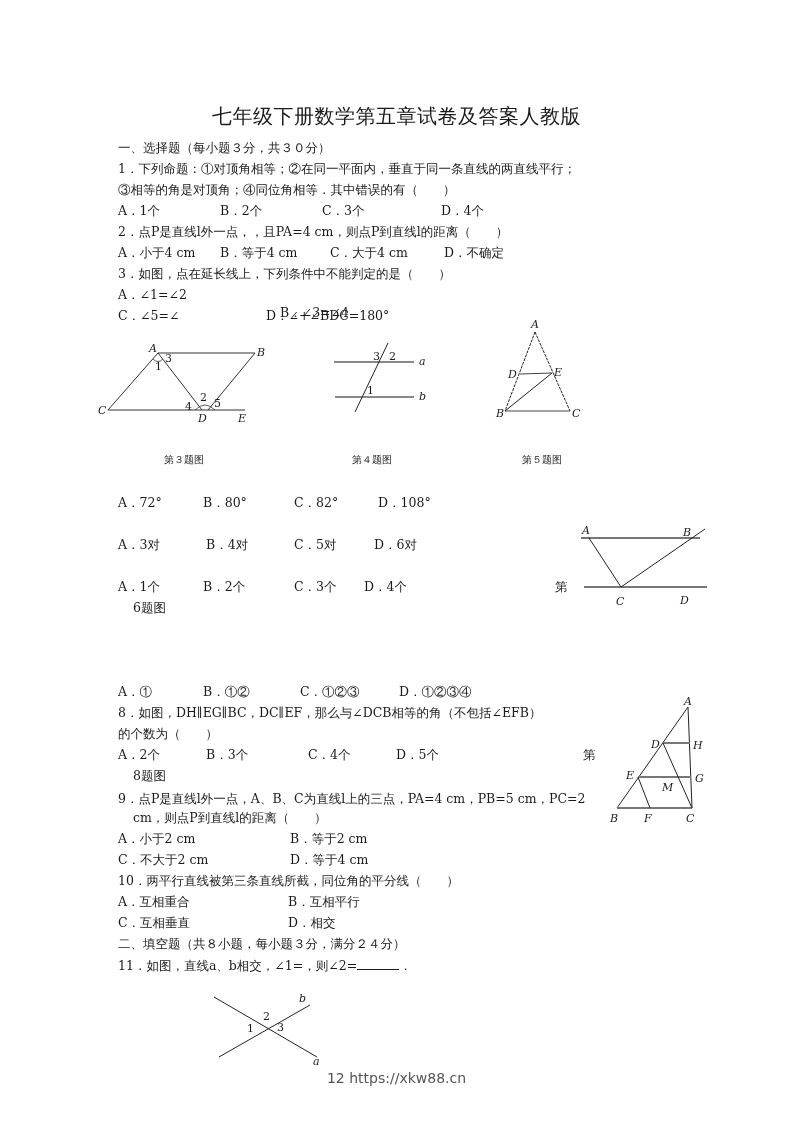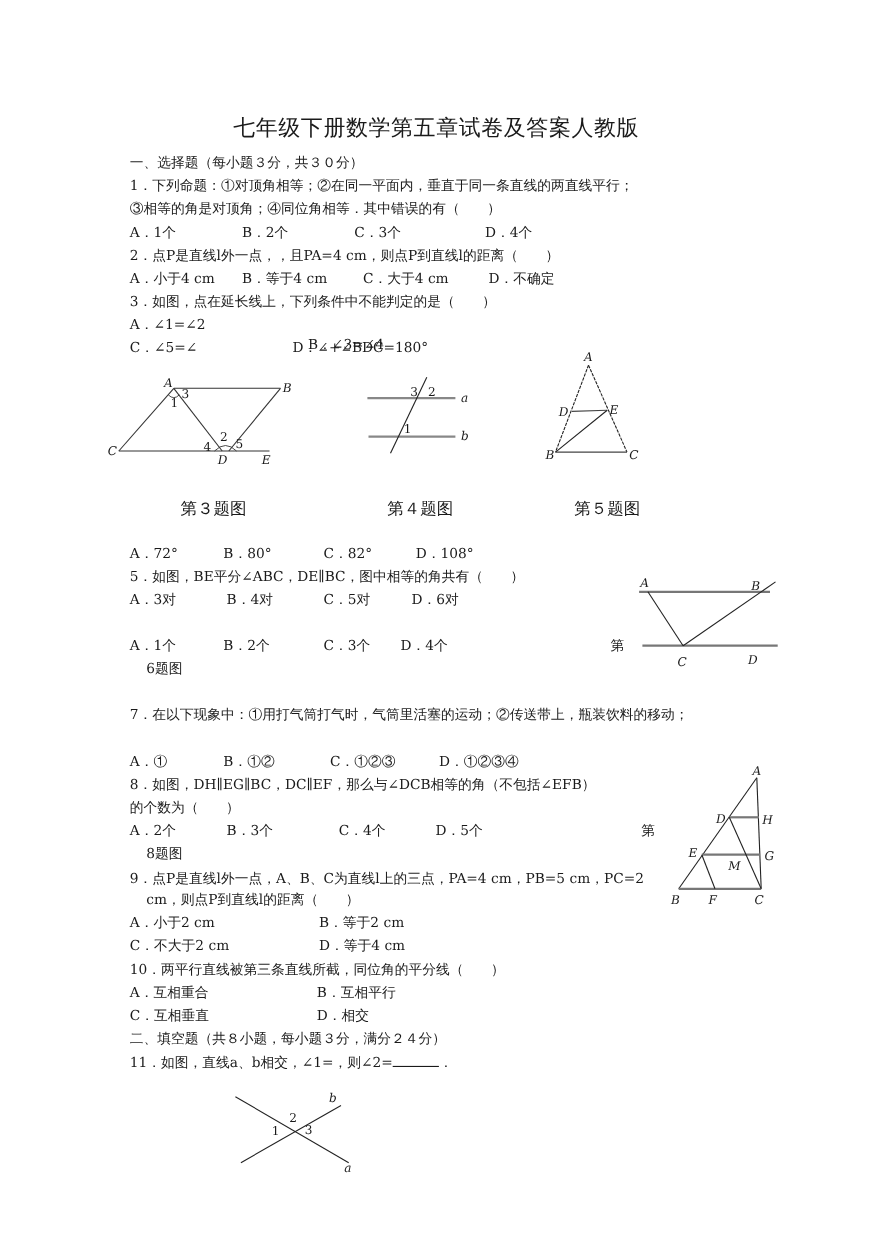--- a/index.html
+++ b/index.html
@@ -4,21 +4,21 @@
 <style>
   html, body { margin: 0; padding: 0; background: #ffffff; }
   body { width: 793px; height: 1122px; position: relative; overflow: hidden;
          font-family: "DejaVu Serif", "Liberation Serif", serif; color: #1a1a1a; }
   .page { position: absolute; left: 0; top: 0; width: 793px; height: 1122px; }
   .title { position: absolute; left: 0; width: 793px; top: 103px; text-align: center;
            font-size: 20px; letter-spacing: 0.5px; color: #1a1a1a; }
   .line { position: absolute; left: 118px; font-size: 12.5px; line-height: 16px; white-space: nowrap; color: #1a1a1a; }
   .indent { left: 133px; }
   .opt { position: absolute; font-size: 12.5px; line-height: 16px; white-space: nowrap; }
-  .caption { position: absolute; font-size: 15px; white-space: nowrap; }
+  .caption { position: absolute; font-size: 10px; white-space: nowrap; }
   svg { position: absolute; overflow: visible; }
   svg text { font-family: "DejaVu Serif", "Liberation Serif", serif; font-style: italic; font-size: 11px; fill: #1a1a1a; }
   svg text.n { font-style: normal; }
   .blank { display: inline-block; width: 42px; border-bottom: 1px solid #1a1a1a; height: 12px; vertical-align: baseline; }
   .footer { position: absolute; top: 1070px; left: 0; width: 793px; text-align: center;
             font-family: "DejaVu Sans", "Liberation Sans", sans-serif; font-size: 14px; color: #555555; }
 </style>
 </head>
 <body>
 
@@ -92,21 +92,20 @@
     <text x="18" y="60">D</text>
     <text x="64" y="58">E</text>
   </svg>
   <div class="caption" style="top:453px;left:522px">第５题图</div>
 
   <div class="opt" style="top:495px;left:118px">A．72°</div>
   <div class="opt" style="top:495px;left:203px">B．80°</div>
   <div class="opt" style="top:495px;left:294px">C．82°</div>
   <div class="opt" style="top:495px;left:378px">D．108°</div>
 
-  <div class="line" style="top:516px">5．如图，BE平分∠ABC，DE∥BC，图中相等的角共有（　　）</div>
   <div class="opt" style="top:537px;left:118px">A．3对</div>
   <div class="opt" style="top:537px;left:206px">B．4对</div>
   <div class="opt" style="top:537px;left:294px">C．5对</div>
   <div class="opt" style="top:537px;left:374px">D．6对</div>
 
   <div class="opt" style="top:579px;left:118px">A．1个</div>
   <div class="opt" style="top:579px;left:203px">B．2个</div>
   <div class="opt" style="top:579px;left:294px">C．3个</div>
   <div class="opt" style="top:579px;left:364px">D．4个</div>
   <div class="opt" style="top:579px;left:555px">第</div>
@@ -116,21 +115,20 @@
     <line x1="6" y1="18" x2="125" y2="18" stroke="#777" stroke-width="2"></line>
     <line x1="9" y1="67" x2="132" y2="67" stroke="#777" stroke-width="2"></line>
     <line x1="14" y1="18" x2="46" y2="67" stroke="#222" stroke-width="1"></line>
     <line x1="46" y1="67" x2="130" y2="9" stroke="#222" stroke-width="1"></line>
     <text x="7" y="14" font-size="13">A</text>
     <text x="108" y="16" font-size="13">B</text>
     <text x="41" y="85" font-size="13">C</text>
     <text x="105" y="84" font-size="13">D</text>
   </svg>
 
-  <div class="line" style="top:642px">7．在以下现象中：①用打气筒打气时，气筒里活塞的运动；②传送带上，瓶装饮料的移动；</div>
   <div class="opt" style="top:684px;left:118px">A．①</div>
   <div class="opt" style="top:684px;left:203px">B．①②</div>
   <div class="opt" style="top:684px;left:300px">C．①②③</div>
   <div class="opt" style="top:684px;left:399px">D．①②③④</div>
 
   <div class="line" style="top:705px">8．如图，DH∥EG∥BC，DC∥EF，那么与∠DCB相等的角（不包括∠EFB）</div>
   <div class="line" style="top:726px">的个数为（　　）</div>
   <div class="opt" style="top:747px;left:118px">A．2个</div>
   <div class="opt" style="top:747px;left:206px">B．3个</div>
   <div class="opt" style="top:747px;left:308px">C．4个</div>
@@ -179,13 +177,14 @@
   <svg style="left:205px;top:990px" width="130" height="75" viewBox="0 0 130 75">
     <line x1="9" y1="7" x2="112" y2="67" stroke="#222" stroke-width="1"></line>
     <line x1="14" y1="67" x2="105" y2="15" stroke="#222" stroke-width="1"></line>
     <text x="94" y="12" font-size="12">b</text>
     <text x="108" y="75" font-size="12">a</text>
     <text class="n" x="58" y="30" font-size="12">2</text>
     <text class="n" x="42" y="42" font-size="12">1</text>
     <text class="n" x="72" y="41" font-size="12">3</text>
   </svg>
 
+  <div class="footer">12 https://xkw88.cn</div>
 </div>
 
 </body></html>

